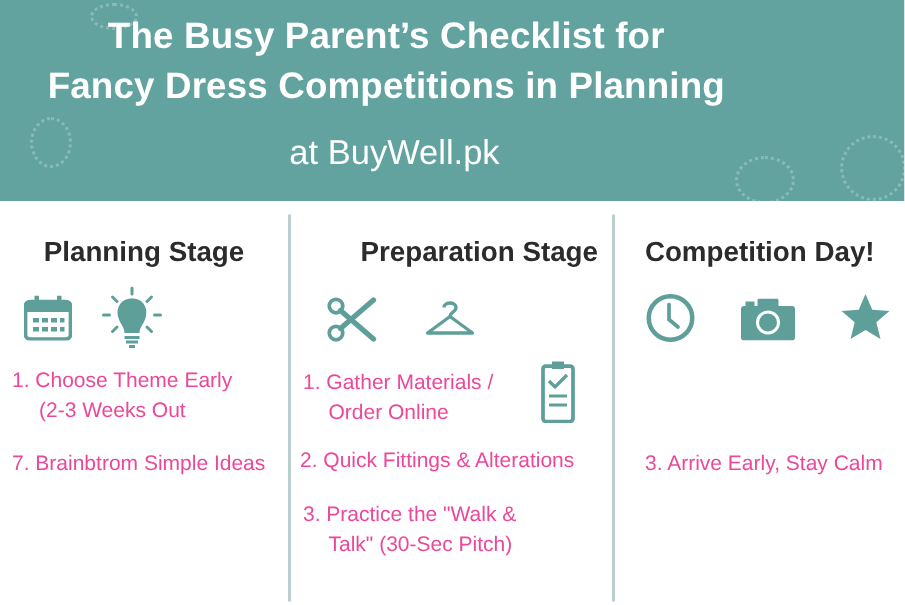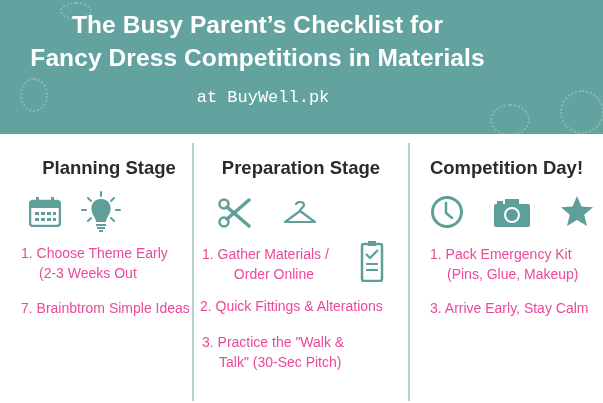--- a/index.html
+++ b/index.html
@@ -2,49 +2,49 @@
 <html><head>
 <meta charset="utf-8">
 <style>
   html, body { margin:0; padding:0; }
   body { width:603px; height:403px; background:#ffffff; overflow:hidden; position:relative;
          font-family:"DejaVu Sans", sans-serif; color:#333; }
   .header { position:absolute; left:0; top:0; width:603px; height:134px; background:#62a39f; color:#fff;
             text-align:center; }
   .title { position:absolute; left:0; width:515px; top:8px; font-family:"Liberation Sans", sans-serif;
            font-weight:bold; font-size:24.5px; line-height:33px; letter-spacing:0.1px; }
-  .subtitle { position:absolute; left:0; width:526px; top:88px; font-family:Liberation Mono, monospace;
-              font-size:17px; }
+  .subtitle { position:absolute; left:0; width:526px; top:88px; font-family:Liberation Sans, sans-serif;
+              font-size:23px; }
   .deco { position:absolute; border:2px dotted rgba(255,255,255,0.25); border-radius:50%; }
   .col { position:absolute; top:143px; height:260px; }
   .divider { position:absolute; top:143px; width:2px; height:258px; background:#b9cfcd; }
   .col-title { position:absolute; top:14px; left:0; width:100%; text-align:center;
                font-family:"Liberation Sans", sans-serif; font-weight:bold; font-size:18.5px; color:#2b2b2b; }
   .icon { position:absolute; }
   .item { position:absolute; font-family:Liberation Sans, sans-serif; font-size:14px; line-height:20px; color:#ec4899; white-space:nowrap; }
 </style>
 </head>
 <body>
 
 <div class="header">
   <div class="deco" style="left:60px;top:2px;width:28px;height:14px;"></div>
   <div class="deco" style="left:20px;top:78px;width:24px;height:30px;"></div>
   <div class="deco" style="left:490px;top:104px;width:36px;height:28px;"></div>
   <div class="deco" style="left:560px;top:90px;width:40px;height:40px;"></div>
   <div class="title">
     <div>The Busy Parent’s Checklist for</div>
-    <div>Fancy Dress Competitions in Materials</div>
+    <div>Fancy Dress Competitions in Planning</div>
   </div>
   <div class="subtitle">at BuyWell.pk</div>
 </div>
 
 <div class="divider" style="left:192px;"></div>
 <div class="divider" style="left:408px;"></div>
 
-<div class="col" style="left:0;width:192px;margin-left:13px;">
+<div class="col" style="left:0;width:192px;">
   <div class="col-title">Planning Stage</div>
   <span class="icon" style="left:16px;top:54px;">
     <svg width="32" height="30" viewBox="0 0 32 30">
         <rect x="1" y="4" width="30" height="25" rx="3" fill="none" stroke="#5e9f9a" stroke-width="2.5"></rect>
         <rect x="1" y="4" width="30" height="7" fill="#5e9f9a"></rect>
         <rect x="7" y="0" width="3" height="8" fill="#5e9f9a"></rect>
         <rect x="22" y="0" width="3" height="8" fill="#5e9f9a"></rect>
         <g fill="#5e9f9a">
           <rect x="6" y="15" width="4" height="3"></rect>
           <rect x="12" y="15" width="4" height="3"></rect>
@@ -76,21 +76,21 @@
   </span>
   <div class="item" style="left:8px;top:100px;">
     <div>1. Choose Theme Early</div>
     <div style="padding-left:18px;">(2-3 Weeks Out</div>
   </div>
   <div class="item" style="left:8px;top:155px;">
     <div>7. Brainbtrom Simple Ideas</div>
   </div>
 </div>
 
-<div class="col" style="left:194px;width:214px;">
+<div class="col" style="left:194px;width:214px;padding-left:37px;">
   <div class="col-title">Preparation Stage</div>
   <span class="icon" style="left:24px;top:55px;">
     <svg width="34" height="30" viewBox="0 0 34 30">
         <circle cx="6" cy="6" r="4.5" fill="none" stroke="#5e9f9a" stroke-width="2.5"></circle>
         <circle cx="6" cy="24" r="4.5" fill="none" stroke="#5e9f9a" stroke-width="2.5"></circle>
         <line x1="9" y1="9" x2="31" y2="28" stroke="#5e9f9a" stroke-width="3.5" stroke-linecap="round"></line>
         <line x1="9" y1="21" x2="31" y2="2" stroke="#5e9f9a" stroke-width="3.5" stroke-linecap="round"></line>
       </svg>
   </span>
   <span class="icon" style="left:88px;top:56px;">
@@ -102,21 +102,21 @@
     <svg width="24" height="42" viewBox="0 0 24 42">
         <rect x="2" y="4" width="20" height="37" rx="2" fill="none" stroke="#5e9f9a" stroke-width="2.5"></rect>
         <rect x="8" y="1" width="8" height="5" fill="#5e9f9a"></rect>
         <path d="M6 14 L10 18 L18 10" fill="none" stroke="#5e9f9a" stroke-width="2.2"></path>
         <line x1="6" y1="24" x2="18" y2="24" stroke="#5e9f9a" stroke-width="2"></line>
         <line x1="6" y1="30" x2="18" y2="30" stroke="#5e9f9a" stroke-width="2"></line>
       </svg>
   </span>
   <div class="item" style="left:8px;top:101px;">
     <div>1. Gather Materials /</div>
-    <div style="padding-left:17px;text-align:center;">Order Online</div>
+    <div style="padding-left:17px;">Order Online</div>
   </div>
   <div class="item" style="left:6px;top:153px;">
     <div>2. Quick Fittings &amp; Alterations</div>
   </div>
   <div class="item" style="left:8px;top:189px;">
     <div>3. Practice the "Walk &amp;</div>
     <div style="padding-left:17px;">Talk" (30-Sec Pitch)</div>
   </div>
 </div>
 
@@ -135,20 +135,16 @@
         <rect x="11" y="0" width="14" height="6" rx="1" fill="#5e9f9a"></rect>
         <circle cx="18" cy="16" r="8" fill="#fff"></circle>
         <circle cx="18" cy="16" r="6" fill="#5e9f9a"></circle>
       </svg>
   </span>
   <span class="icon" style="left:150px;top:52px;">
     <svg width="34" height="32" viewBox="0 0 34 32">
         <polygon points="17,1 21.5,11.5 33,12.3 24.2,19.8 27,31 17,25 7,31 9.8,19.8 1,12.3 12.5,11.5" fill="#5e9f9a"></polygon>
       </svg>
   </span>
-  <div class="item" style="left:20px;top:101px;">
-    <div>1. Pack Emergency Kit</div>
-    <div style="padding-left:17px;">(Pins, Glue, Makeup)</div>
-  </div>
   <div class="item" style="left:20px;top:155px;">
     <div>3. Arrive Early, Stay Calm</div>
   </div>
 </div>
 
 </body></html>

